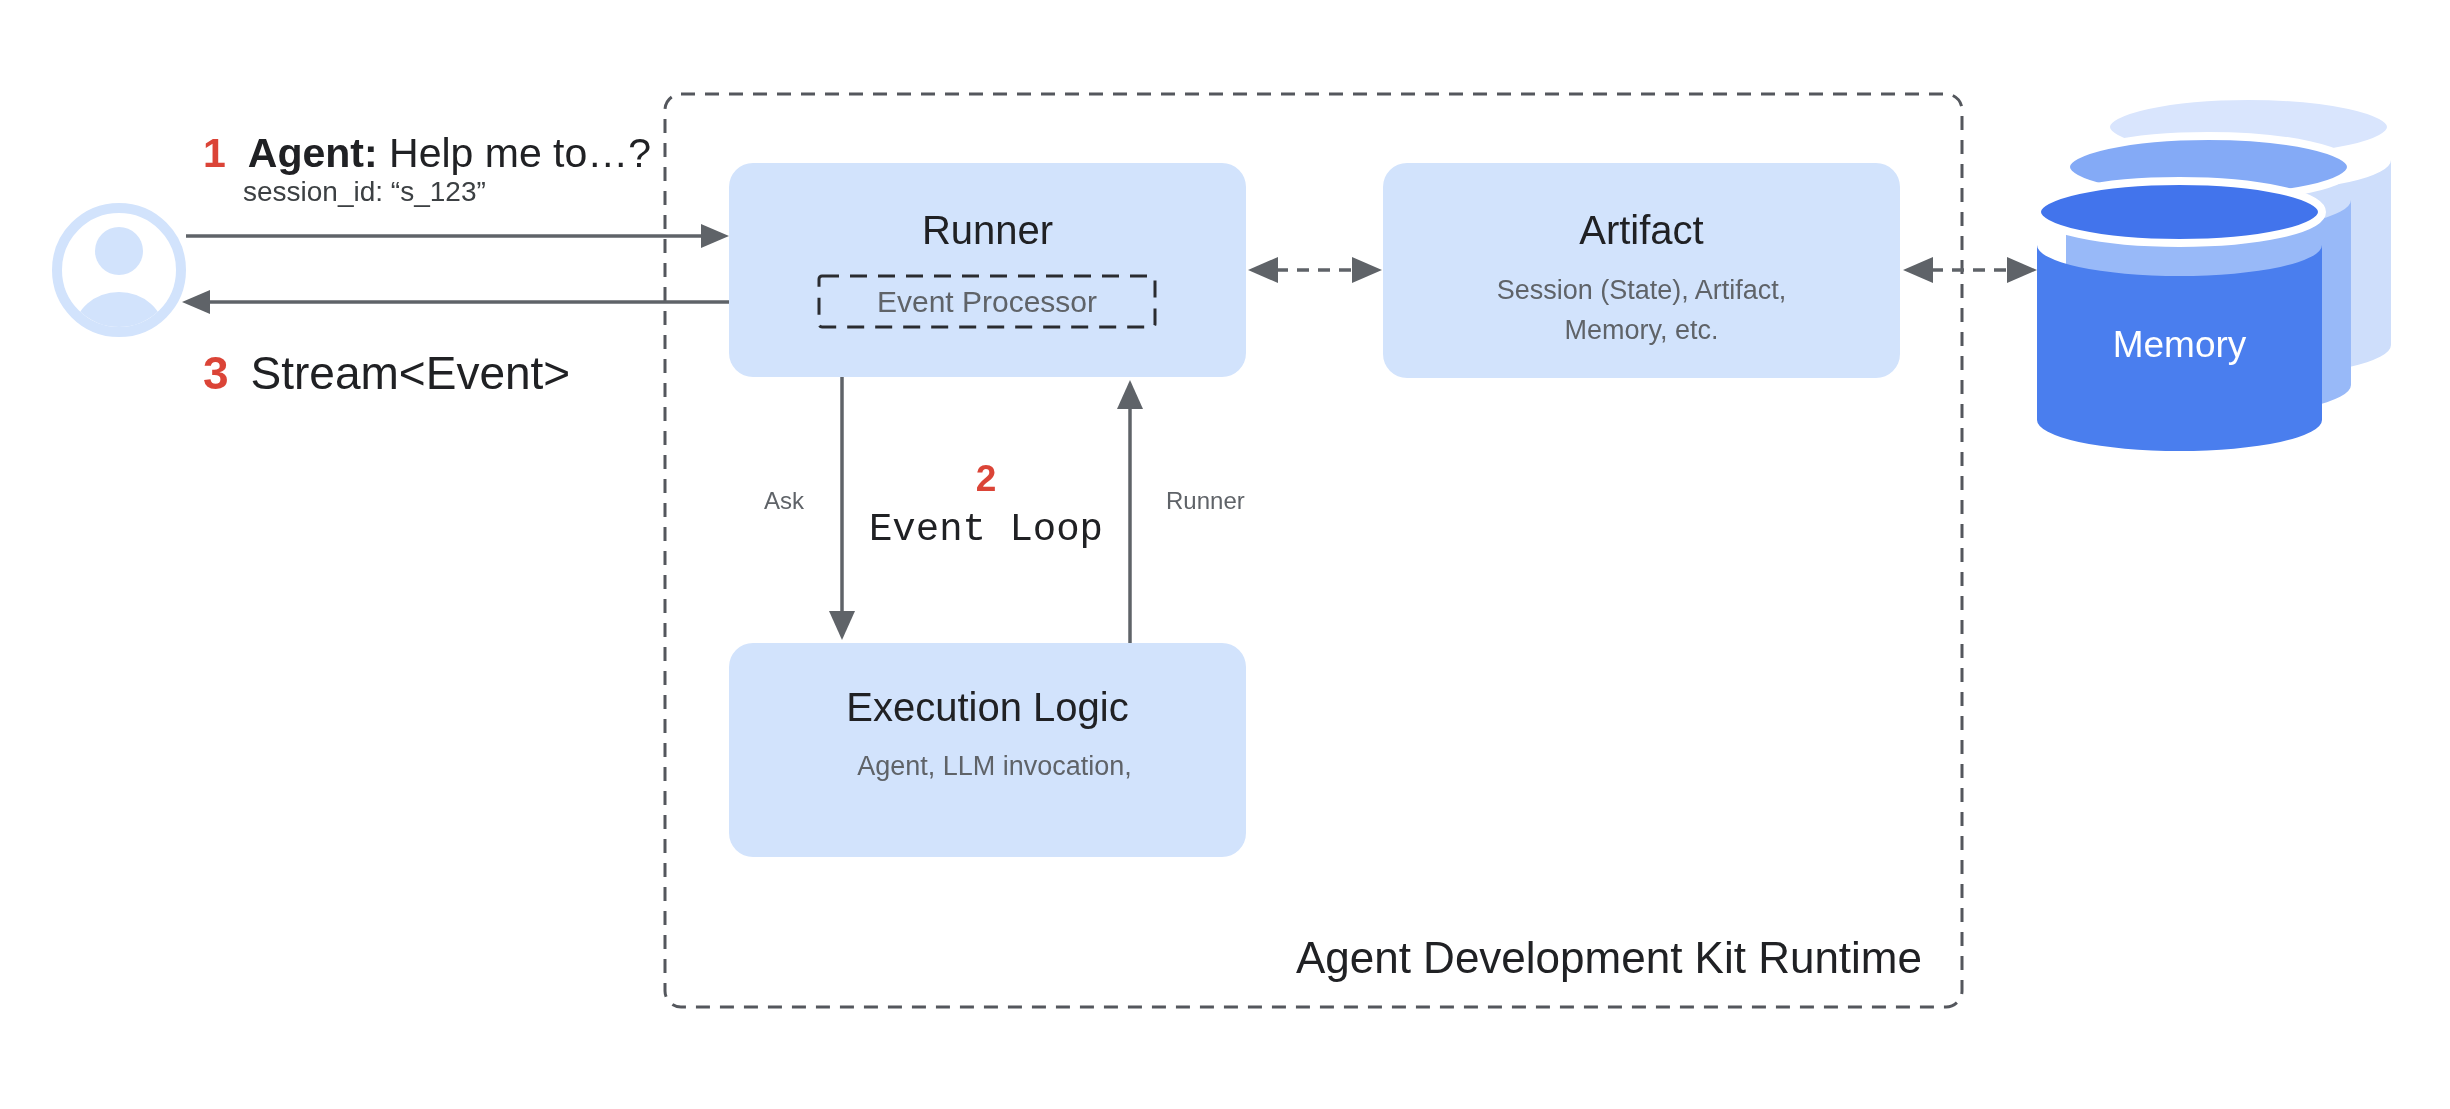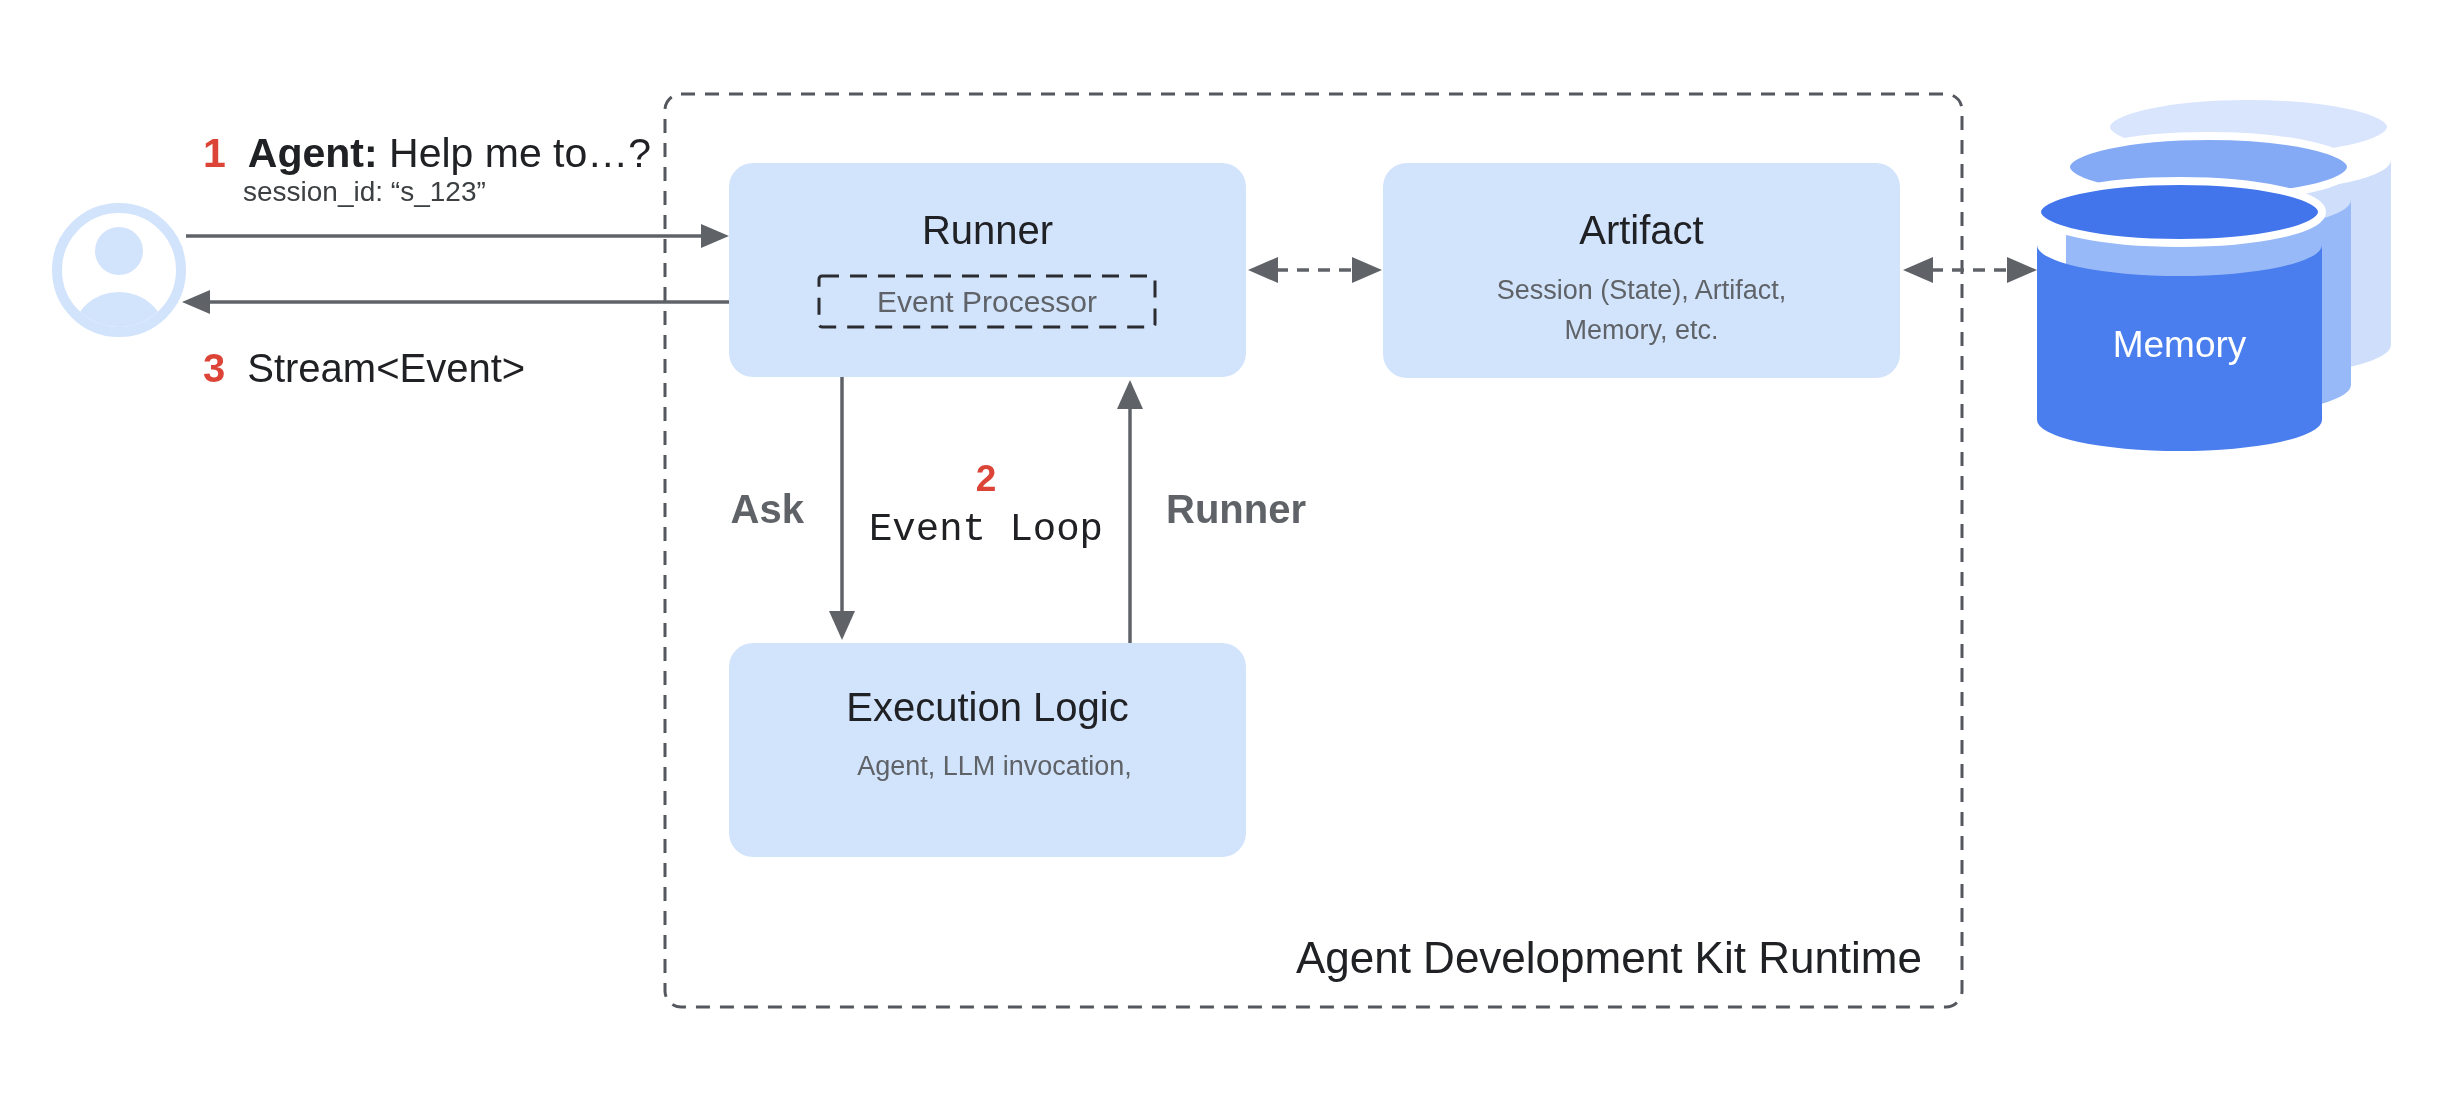--- a/index.html
+++ b/index.html
@@ -32,21 +32,21 @@
   .center{text-align:center;}
   .right{text-align:right;}
 
   .step-line{font-size:41px;color:var(--title-text);}
   .step-num{font-weight:bold;color:var(--accent-red);margin-right:22px;}
   .step-bold{font-weight:bold;}
   .session{font-size:28px;color:var(--session-text);}
   .box-title{font-size:40px;line-height:48px;color:var(--title-text);}
   .box-sub{font-size:27px;line-height:40px;color:var(--muted-text);white-space:nowrap;}
   .ep-label{font-size:30px;line-height:51px;color:var(--muted-text);}
-  .loop-label{font-size:40px;color:var(--muted-text);font-weight:bold;}
+  .loop-label{font-size:24px;color:var(--muted-text);}
   .loop-num{font-size:37px;font-weight:bold;color:var(--accent-red);}
   .loop-title{font-size:39px;color:var(--title-text);}
   .adk-label{font-size:44px;color:var(--title-text);}
   .storage-label{font-size:37px;color:var(--white);}
 
   
   .st-cont{fill:none;stroke:var(--container-border);stroke-width:3;}
   .st-ep{fill:none;stroke:var(--ep-border);stroke-width:3;}
   .ln{stroke:var(--arrow-gray);stroke-width:3.5;fill:none;}
   .hd{fill:var(--arrow-gray);stroke:none;}
@@ -128,21 +128,21 @@
       <rect class="st-ep" x="819" y="276" width="336" height="51" rx="3" stroke-dasharray="17 11"></rect>
     </g>
   </svg>
 
   <div class="txt step-line" style="left:203px;top:130px;">
     <span class="step-num">1</span><span class="step-bold">Agent:</span>&nbsp;<span>Help me to…?</span>
   </div>
 
   <div class="txt session" style="left:243px;top:176px;">session_id: “s_123”</div>
 
-  <div class="txt step-line" style="left:203px;top:346px;font-size:40px;text-align:center;">
+  <div class="txt step-line" style="left:203px;top:346px;font-size:46px;text-align:center;">
     <span class="step-num">3</span><span>Stream&lt;Event&gt;</span>
   </div>
 
   <div class="txt box-title center" style="left:729px;top:206px;width:517px;">Runner</div>
 
   <div class="txt ep-label center" style="left:819px;top:276px;width:336px;">Event Processor</div>
 
   <div class="txt box-title center" style="left:1383px;top:206px;width:517px;">Artifact</div>
   <div class="txt center" style="left:1383px;top:270px;width:517px;">
     <div class="box-sub">Session (State), Artifact,</div>

